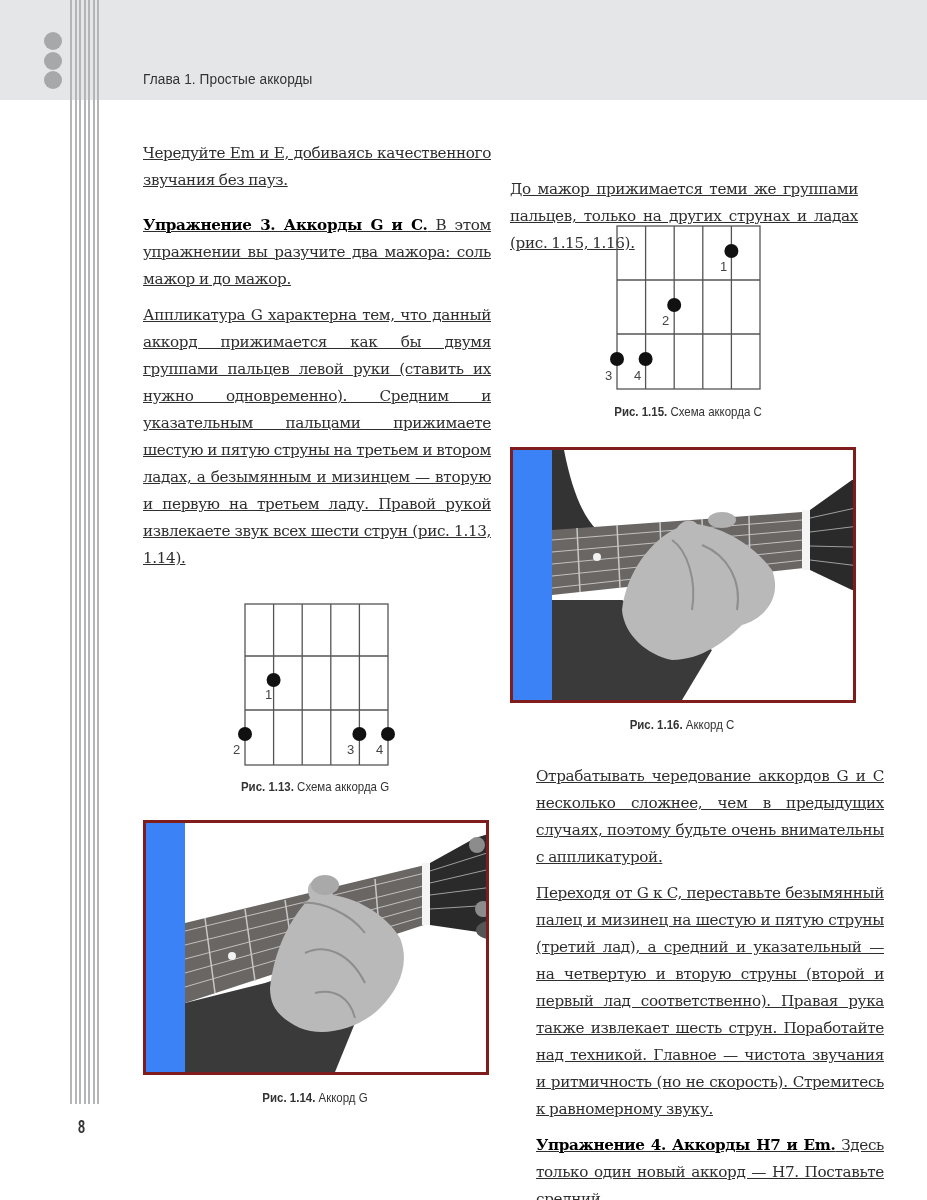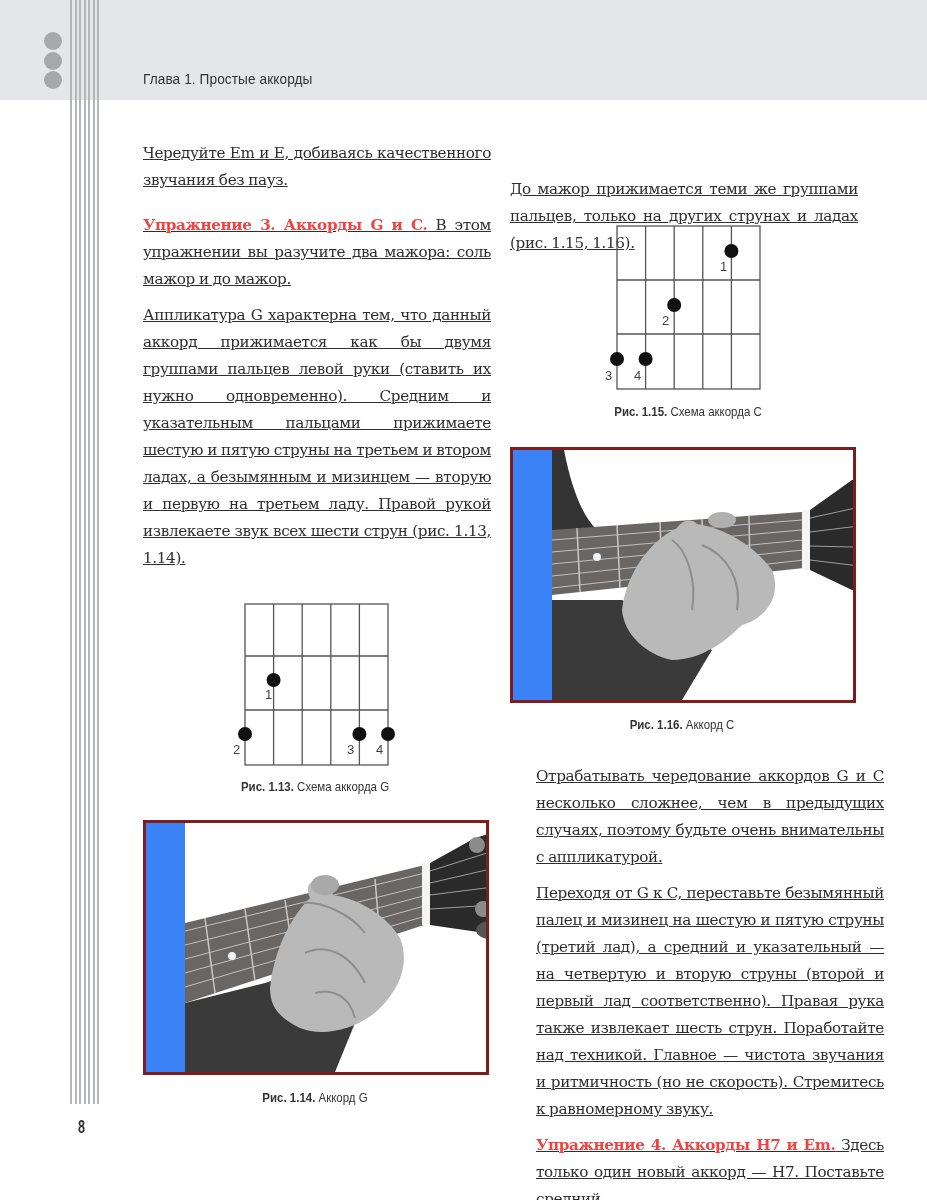--- a/index.html
+++ b/index.html
@@ -26,21 +26,21 @@
     font-family: "Liberation Sans", sans-serif; font-weight: bold; font-size: 18px; color: #333;
     transform: scaleX(0.7); transform-origin: left top;
   }
   .col { position: absolute; width: 348px; }
   .col-left { left: 143px; top: 140px; }
   .col-right { left: 510px; top: 140px; margin-top: 36px; }
   p.body {
     margin: 0; font-size: 15.2px; line-height: 27px; text-align: justify;
     hyphens: manual; letter-spacing: -0.35px; word-spacing: -0.5px; color: #2e2e2e; text-decoration: underline;
   }
-  p.body b { font-weight: bold; color: #ef4444; }
+  p.body b { font-weight: bold; color: #000000; }
   .gap { height: 9px; }
   .figure { position: absolute; }
   .caption {
     position: absolute; font-family: "Liberation Sans", sans-serif; font-size: 13.5px;
     color: #333; white-space: nowrap; transform: scaleX(0.85); transform-origin: center top;
   }
   .caption b { font-weight: bold; }
   .photo {
     position: absolute; border: 3px solid #7f1d1d; background: #3b82f6; overflow: hidden; box-sizing: border-box; padding-left: 39px;
   }

